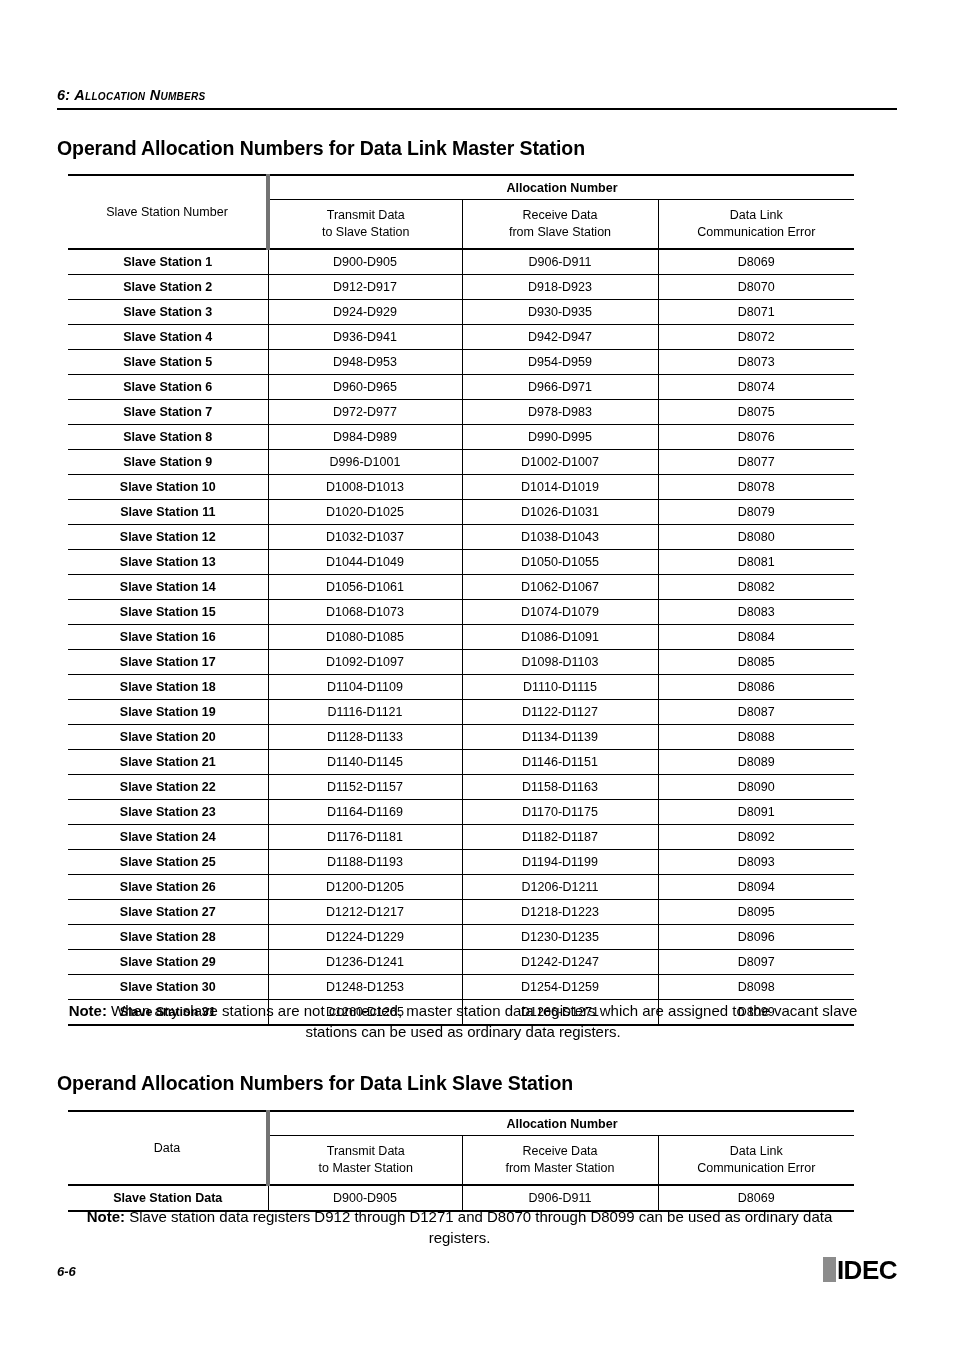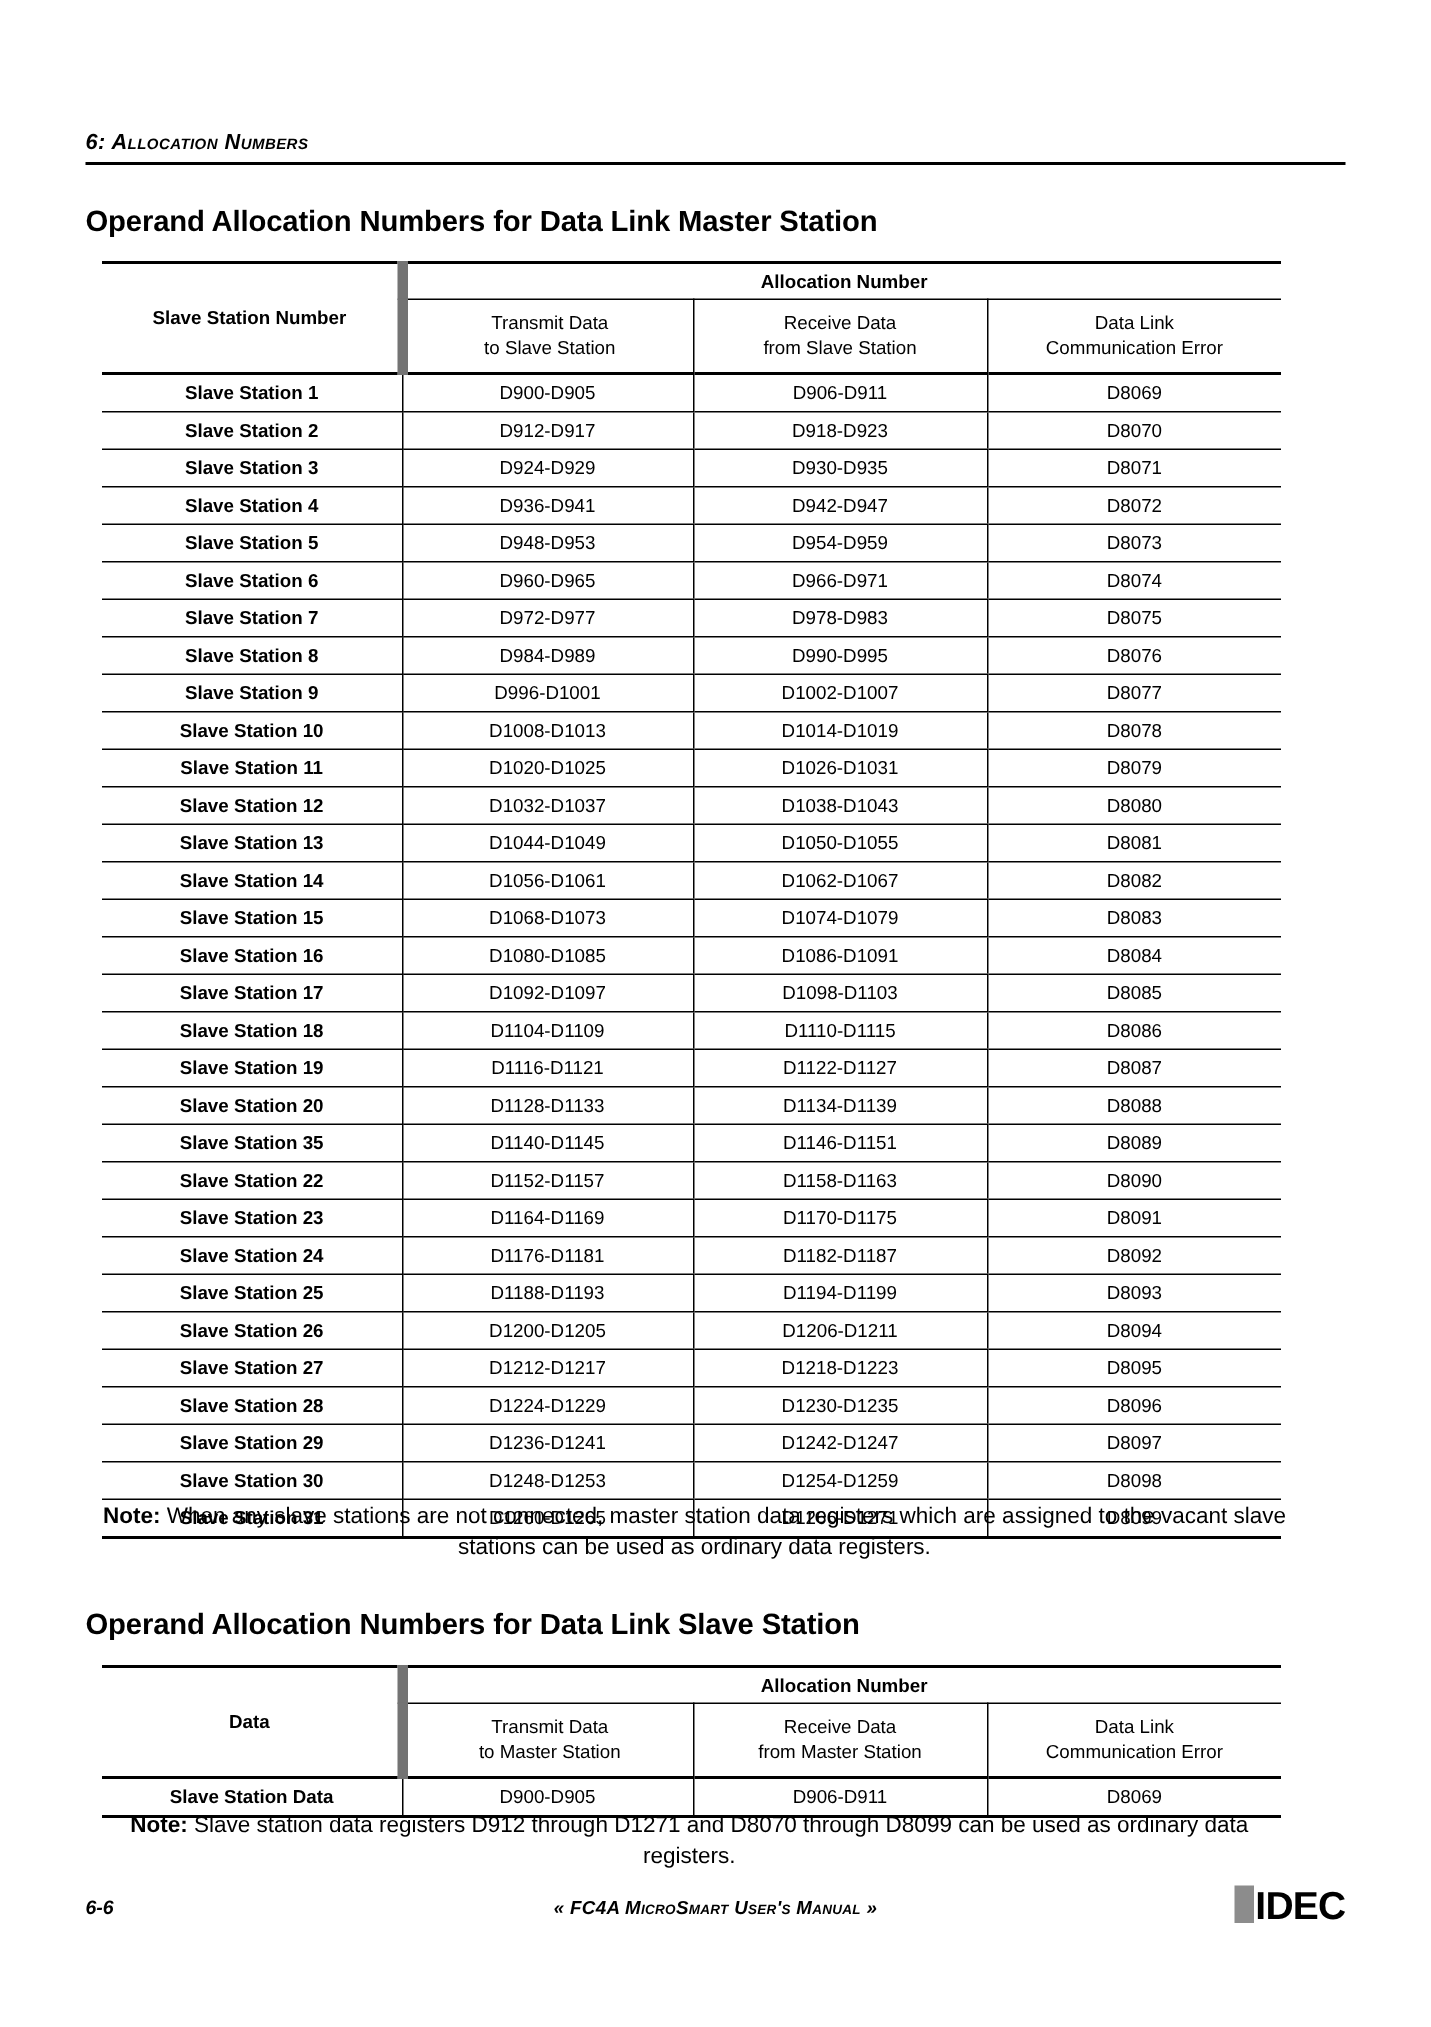--- a/index.html
+++ b/index.html
@@ -82,22 +82,22 @@
   
   .hdr-group {
     font-size: 12.5px;
     font-weight: bold;
     height: 23px;
     border-bottom: 1px solid #000;
     border-left: 1px solid #000;
   }
   .hdr-rowspan {
     font-size: 12.5px;
-    font-weight: bold;
-    border-right: 7px solid #737373;
+    font-weight: normal;
+    border-right: 4px solid #737373;
   }
   .hdr-sub {
     font-size: 12.5px;
     font-weight: normal;
     height: 48px;
     border-left: 1px solid #000;
     border-bottom: 2.5px solid #000;
     line-height: 1.35;
   }
   .hdr-rowspan.with-thick-bottom {
@@ -337,21 +337,21 @@
           <td class="cell-val">D1122-D1127</td>
           <td class="cell-val">D8087</td>
         </tr>
         <tr>
           <td class="cell-label">Slave Station 20</td>
           <td class="cell-val first-val">D1128-D1133</td>
           <td class="cell-val">D1134-D1139</td>
           <td class="cell-val">D8088</td>
         </tr>
         <tr>
-          <td class="cell-label">Slave Station 35</td>
+          <td class="cell-label">Slave Station 21</td>
           <td class="cell-val first-val">D1140-D1145</td>
           <td class="cell-val">D1146-D1151</td>
           <td class="cell-val">D8089</td>
         </tr>
         <tr>
           <td class="cell-label">Slave Station 22</td>
           <td class="cell-val first-val">D1152-D1157</td>
           <td class="cell-val">D1158-D1163</td>
           <td class="cell-val">D8090</td>
         </tr>
@@ -454,20 +454,19 @@
         </tr>
       </tbody>
   </table>
 
   <div class="note" id="note-slave">
     <b>Note:</b><span> Slave station data registers D912 through D1271 and D8070 through D8099 can be used as ordinary data registers.</span>
   </div>
 
   <div class="footer">
     <div class="footer-page">6-6</div>
-    <div class="footer-center">« FC4A MicroSmart User's Manual »</div>
     <div class="footer-logo">
       <span class="logo-block" style="background: rgb(140, 140, 140);"></span>
       <span class="logo-text">IDEC</span>
     </div>
   </div>
 
 </div>
 
 </body></html>

